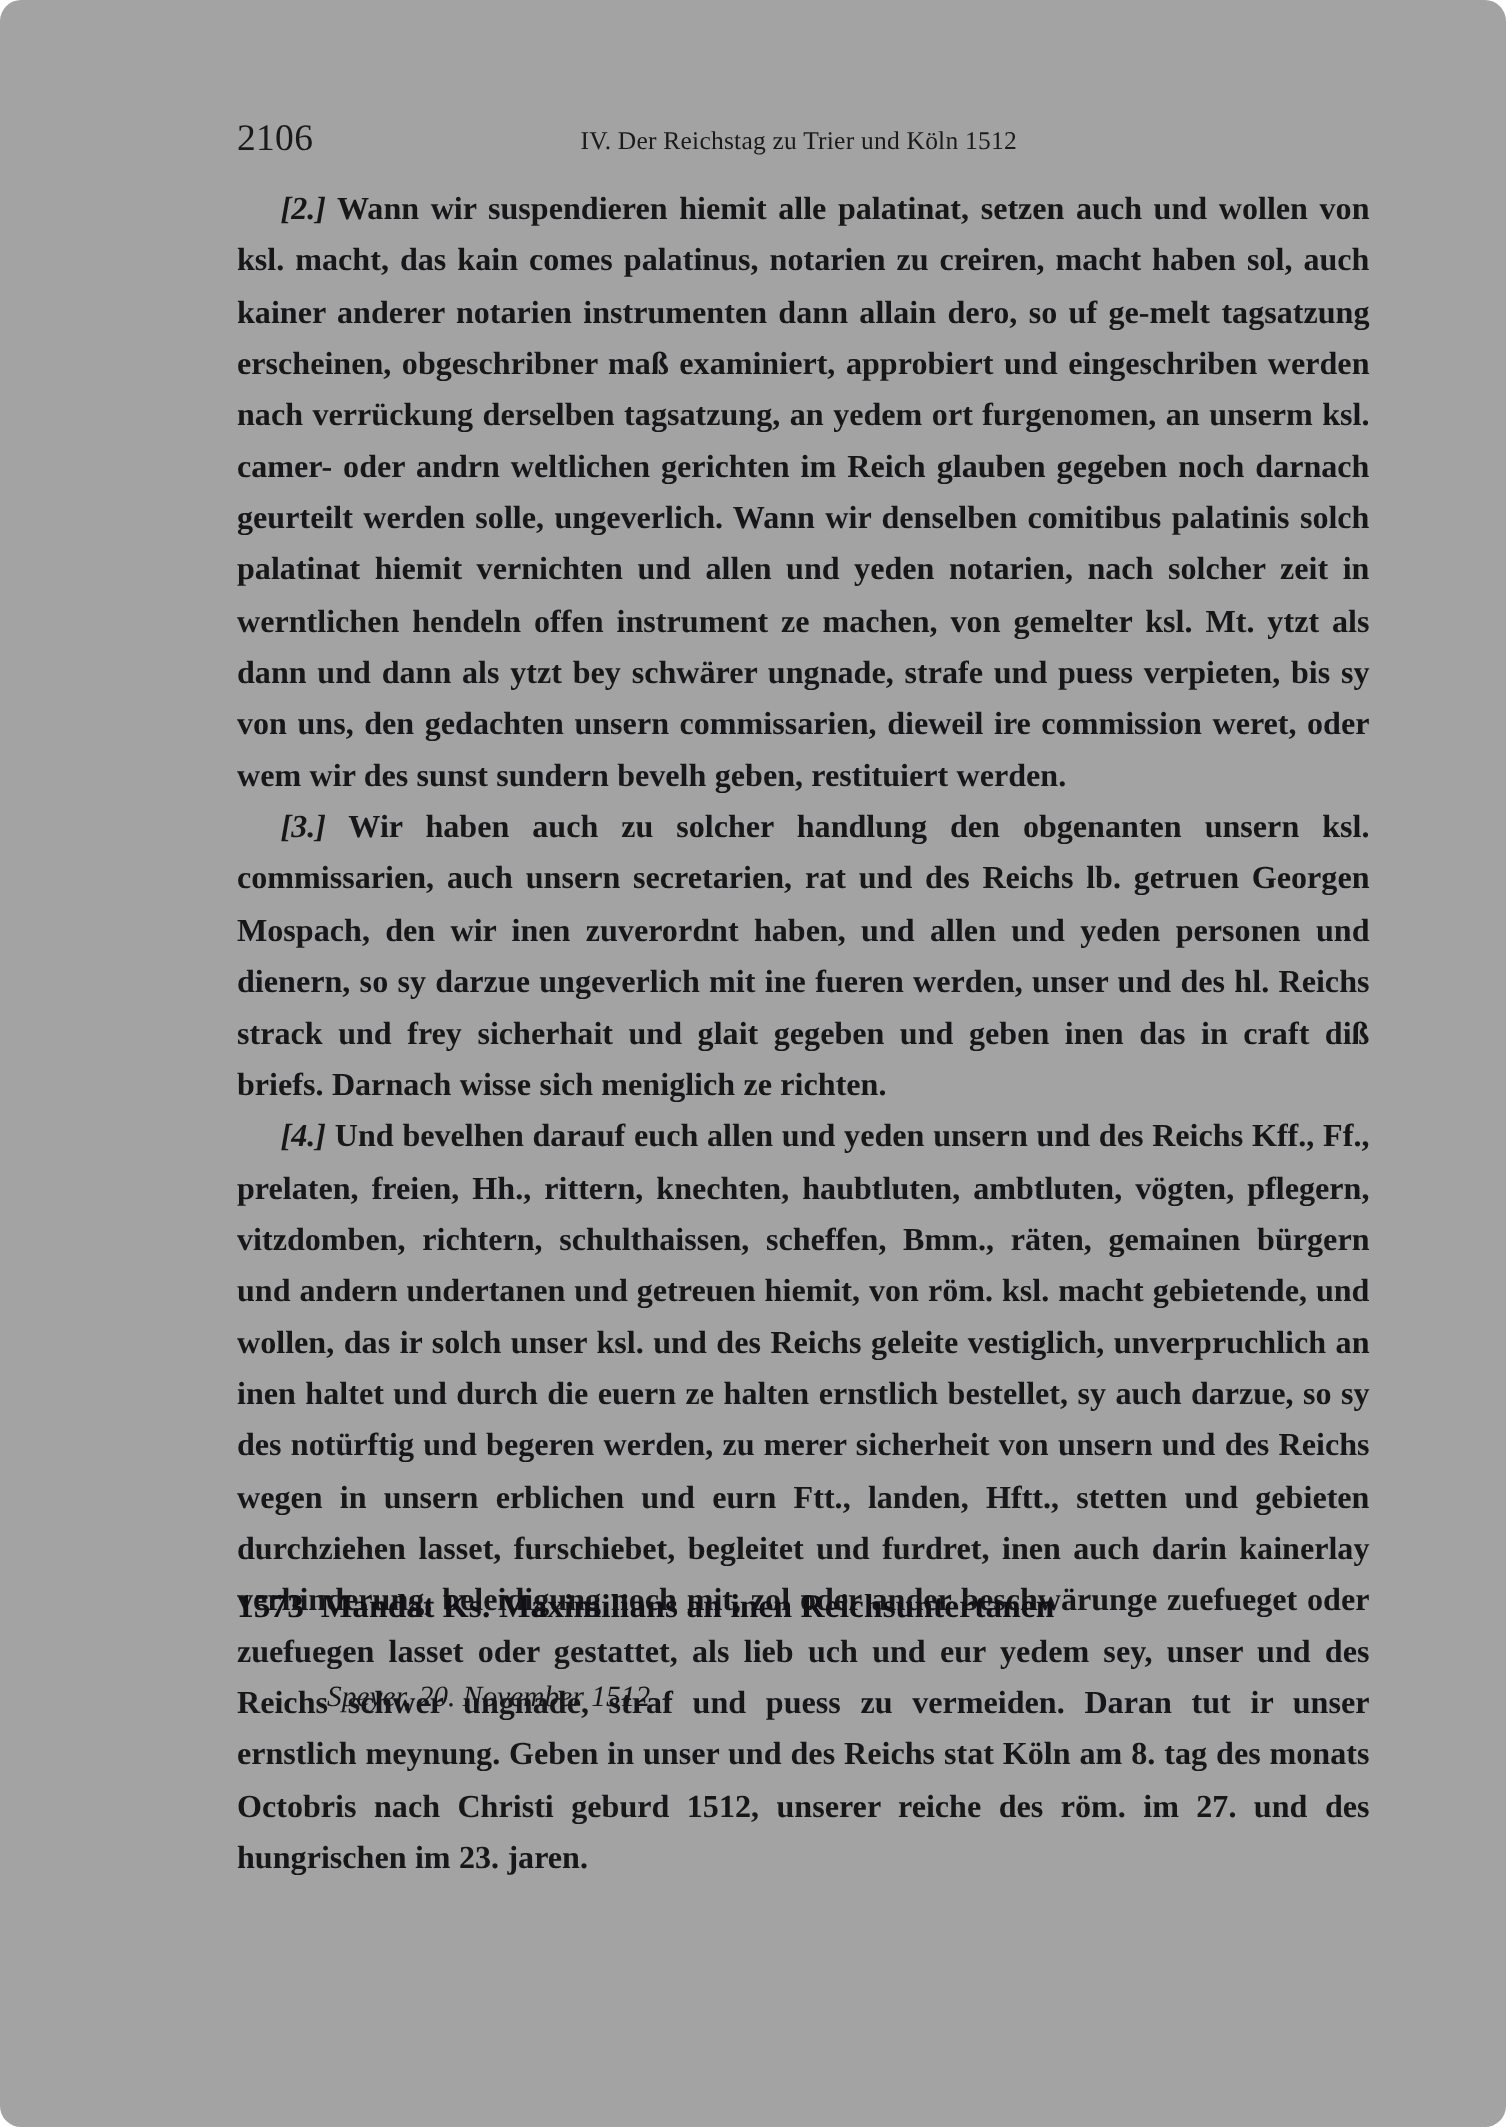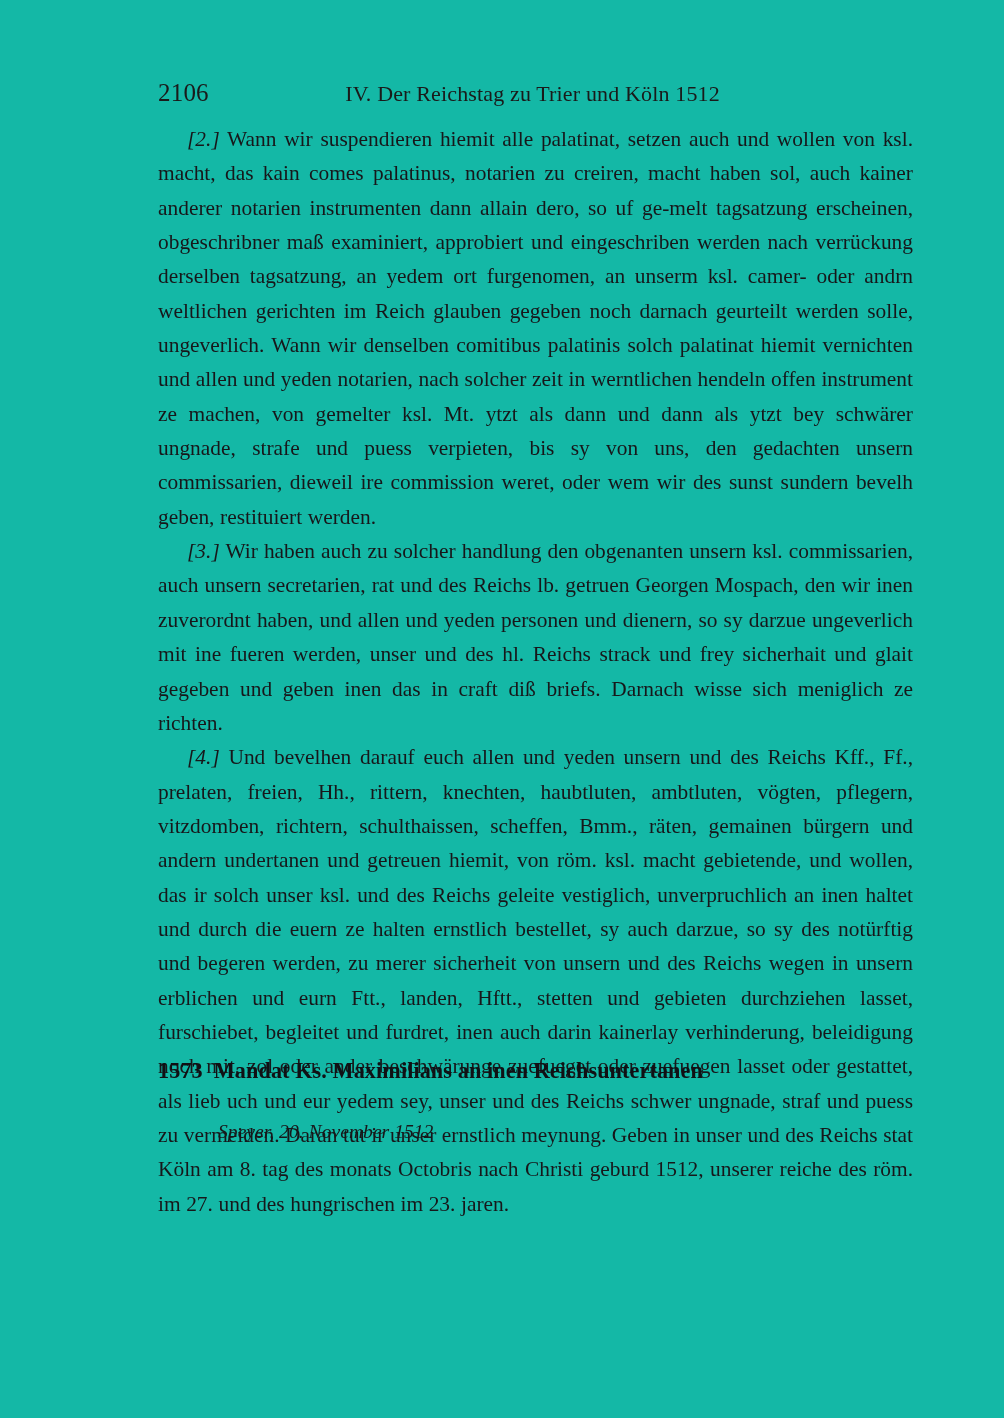--- a/index.html
+++ b/index.html
@@ -13,21 +13,22 @@
     position: relative;
     overflow: hidden;
     font-family: "Liberation Serif", "DejaVu Serif", serif;
     color: #1a1a1a;
     -webkit-font-smoothing: antialiased;
   }
 
   .page {
     position: absolute;
     inset: 0;
-    background: #14b8a6;
+    background: #a3a3a3;
+    border-radius: 14px;
   }
 
   
   .running-head {
     position: absolute;
     top: 76px;
     left: 158px;
     width: 754px;
     height: 34px;
   }
@@ -39,33 +40,34 @@
     line-height: 34px;
     letter-spacing: 0.2px;
     color: #1a1a1a;
   }
   .head-title {
     position: absolute;
     left: 0;
     right: 17px;
     top: 1px;
     text-align: center;
-    font-size: 22px;
+    font-size: 17px;
     line-height: 33px;
     letter-spacing: 0.15px;
     color: #1a1a1a;
     padding-left: 12px;
   }
 
   
   .column {
     position: absolute;
     left: 158px;
     top: 122px;
     width: 755px;
+    font-weight: bold;
   }
 
   p.body-par {
     margin: 0;
     text-align: justify;
     text-justify: inter-word;
     font-size: 21.4px;
     line-height: 34.35px;
     letter-spacing: 0.01px;
     word-spacing: 0.2px;

